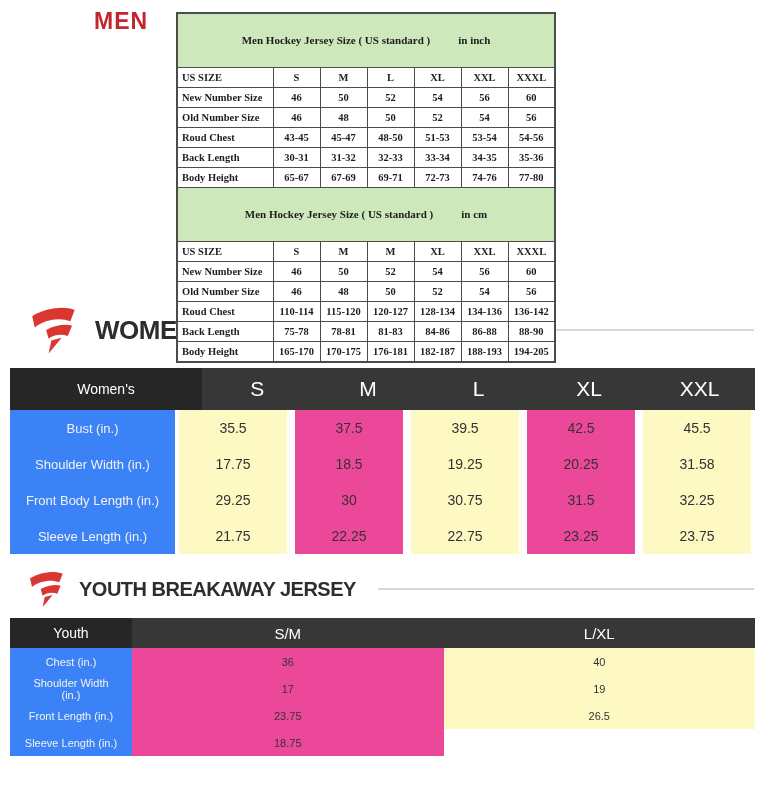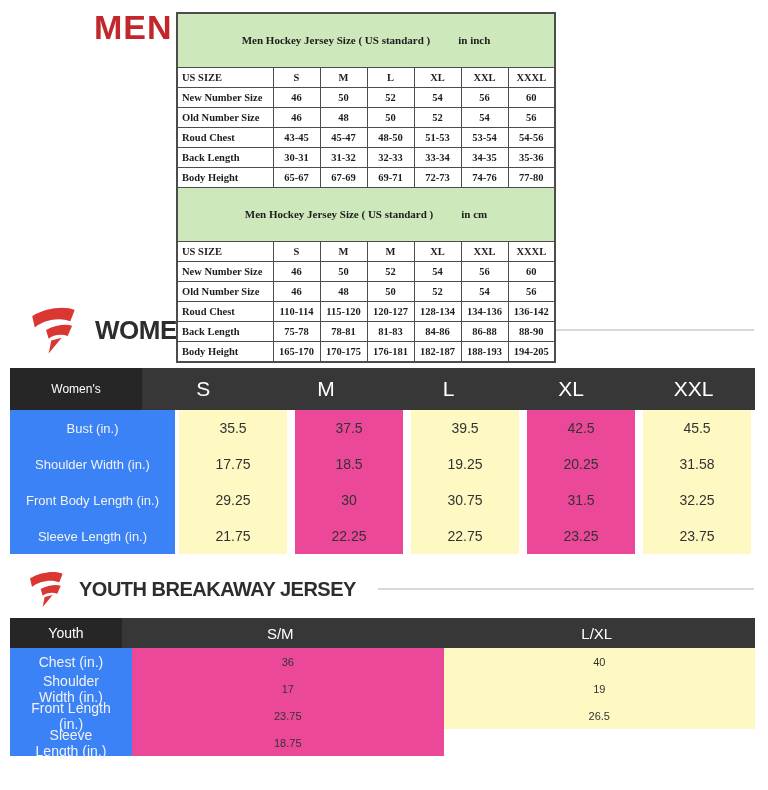--- a/index.html
+++ b/index.html
@@ -5,21 +5,21 @@
   html,body{margin:0;padding:0;}
   body{
     width:768px;height:790px;background:#ffffff;
     font-family:"Liberation Sans",sans-serif;position:relative;overflow:hidden;
   }
 
   
   .men-section{position:relative;height:298px;}
   .men-label{
     position:absolute;left:94px;top:8px;
-    font-size:34px;font-weight:bold;color:#c1272d;letter-spacing:1px;
+    font-size:23px;font-weight:bold;color:#c1272d;letter-spacing:1px;
   }
   .men-table{
     position:absolute;left:176px;top:12px;width:380px;
     border-collapse:collapse;table-layout:fixed;
     font-family:"Liberation Serif",serif;color:#1d1d1d;
     border:2px solid #4c4c4c;
   }
   .men-table td{
     border:1px solid #4c4c4c;font-size:10.5px;font-weight:bold;
     padding:3px 4px;line-height:13px;background:#ffffff;
@@ -65,33 +65,33 @@
   }
   .wy-col{flex:1;}
   .wy-col .colband .vcell{
     display:flex;align-items:center;justify-content:center;color:#333333;
   }
   .band-gray{background:#fef9c3;}
   .band-white{background:#ec4899;}
 
   
   .women-table .wy-header{height:42px;}
-  .women-table .corner{width:132px;font-size:12px;}
+  .women-table .corner{width:192px;font-size:14px;}
   .women-table .hcell{font-size:21px;}
   .women-table .wy-labels{width:165px;}
   .women-table .lcell{height:36px;font-size:13px;padding:0 6px;}
   .women-table .wy-col{padding:0 4px;}
   .women-table .vcell{height:36px;font-size:14px;}
 
   
   .youth-table .wy-header{height:30px;}
-  .youth-table .corner{width:112px;font-size:14px;}
+  .youth-table .corner{width:122px;font-size:14px;}
   .youth-table .hcell{font-size:15px;}
   .youth-table .wy-labels{width:122px;}
-  .youth-table .lcell{height:27px;font-size:14px;padding:0 20px;}
+  .youth-table .lcell{height:27px;font-size:11px;padding:0 14px;}
   .youth-table .vcell{height:27px;font-size:11px;}
 </style>
 </head>
 <body>
 
 <div class="men-section">
   <div class="men-label">MEN</div>
   <table class="men-table">
     <colgroup>
       <col class="c-label">

